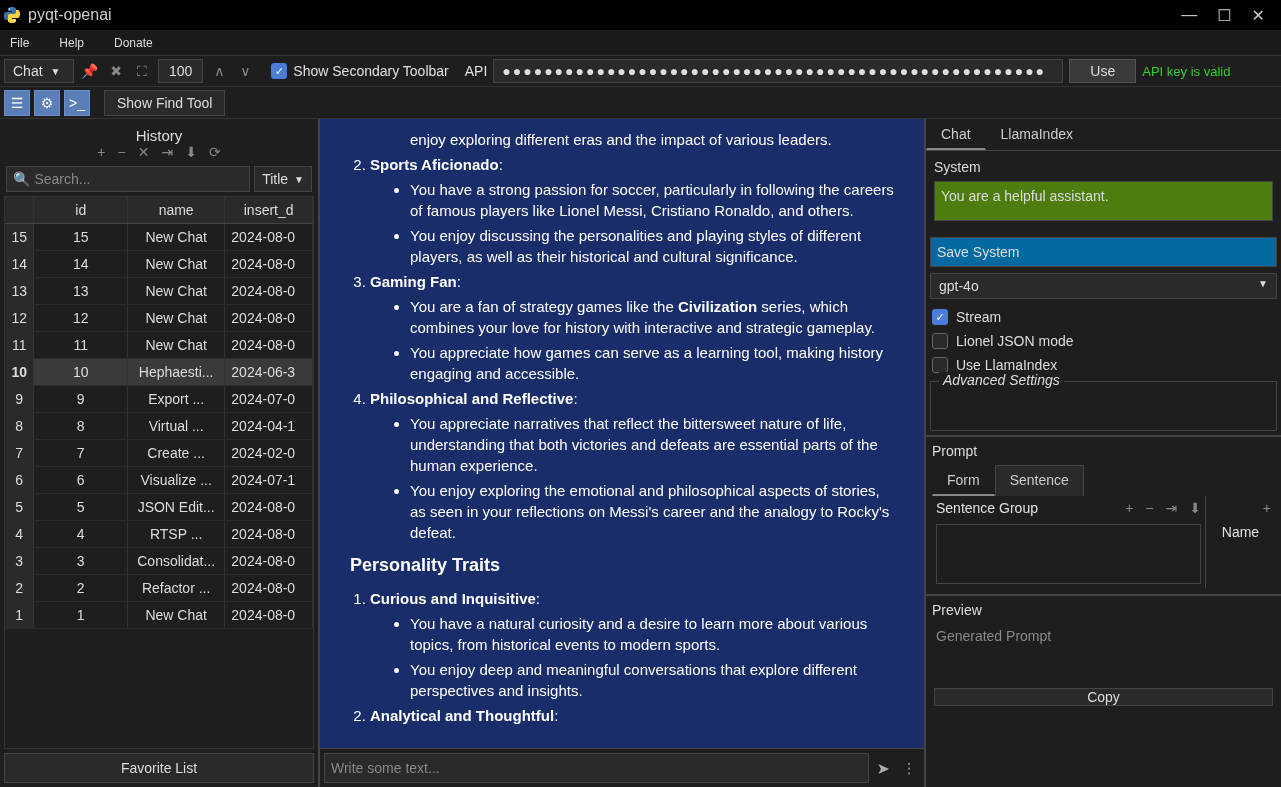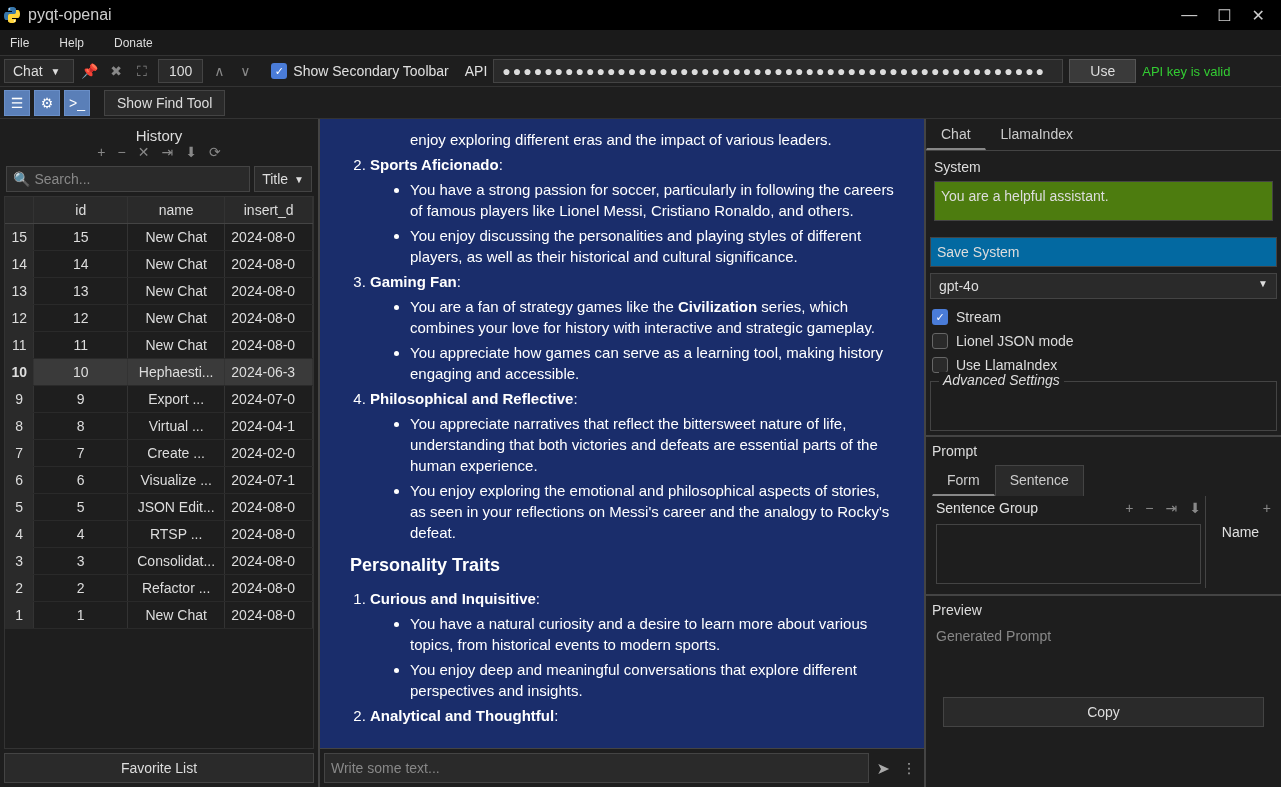--- a/index.html
+++ b/index.html
@@ -340,24 +340,24 @@
   padding: 6px;
 }
 .preview-content {
   color: #888;
   padding: 4px;
   min-height: 50px;
 }
 .copy-btn {
   background: #2a2a2a;
   border: 1px solid #444;
-  padding: 6px;
+  padding: 0;
   text-align: center;
   color: #ddd;
-  margin: 17px;
+  margin: 8px;
 }
 </style>
 </head>
 <body>
 
 <div class="titlebar">
   <span class="app-icon">
     <svg viewBox="0 0 16 16" width="16" height="16">
         <path fill="#3776ab" d="M8 0C4 0 4 2 4 2v2h4v1H2s-2 0-2 4 2 4 2 4h2v-2s0-2 2-2h4s2 0 2-2V2s0-2-4-2z"></path>
         <circle cx="5.5" cy="2" r="0.8" fill="#fff"></circle>

